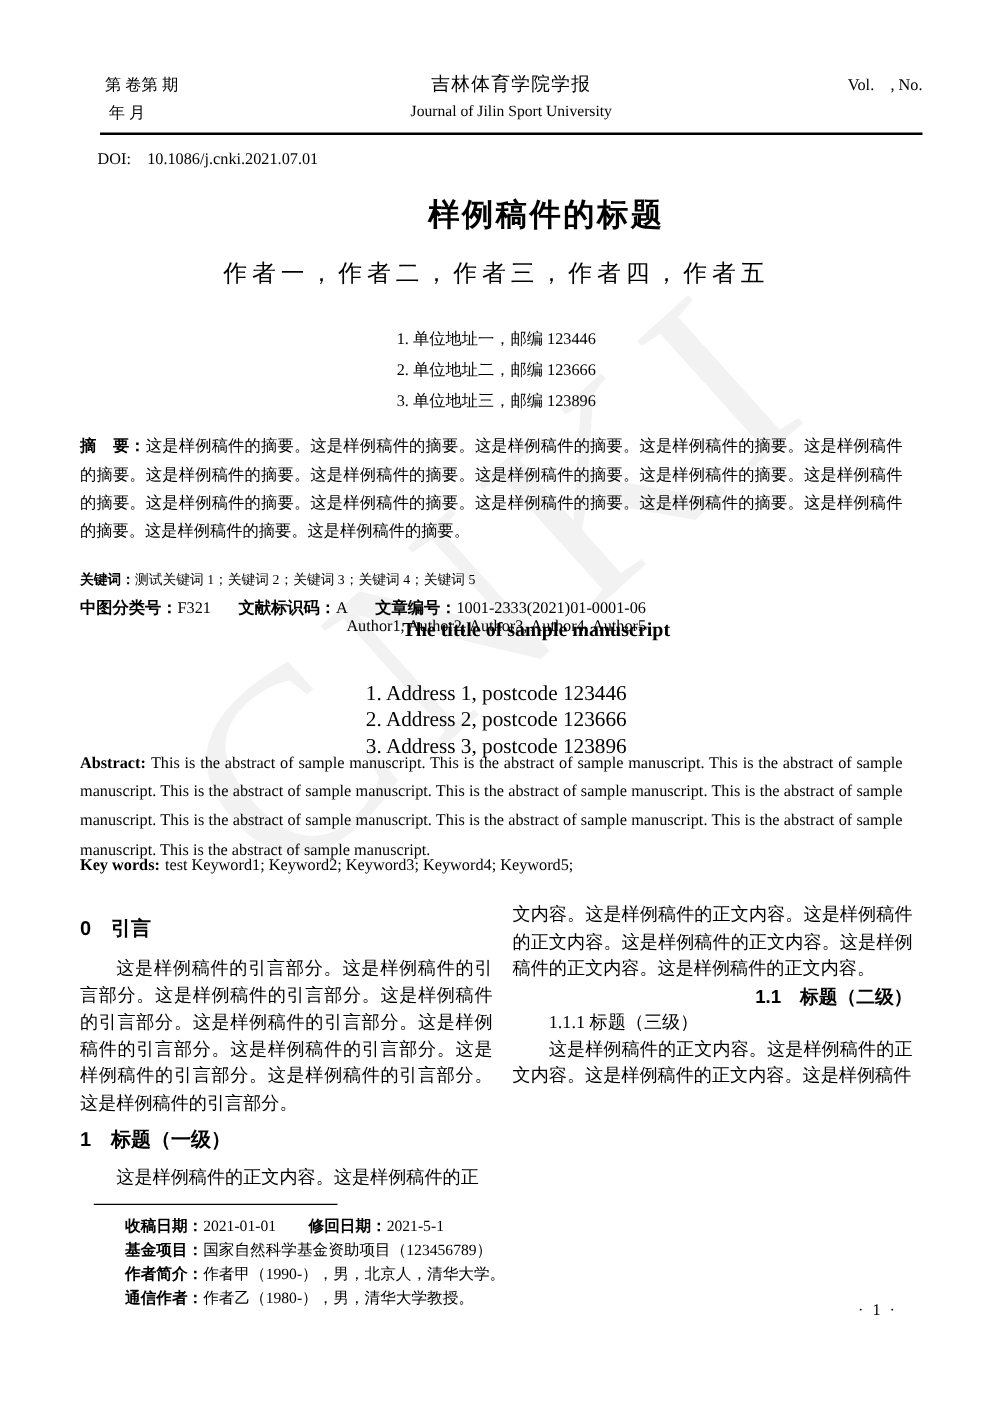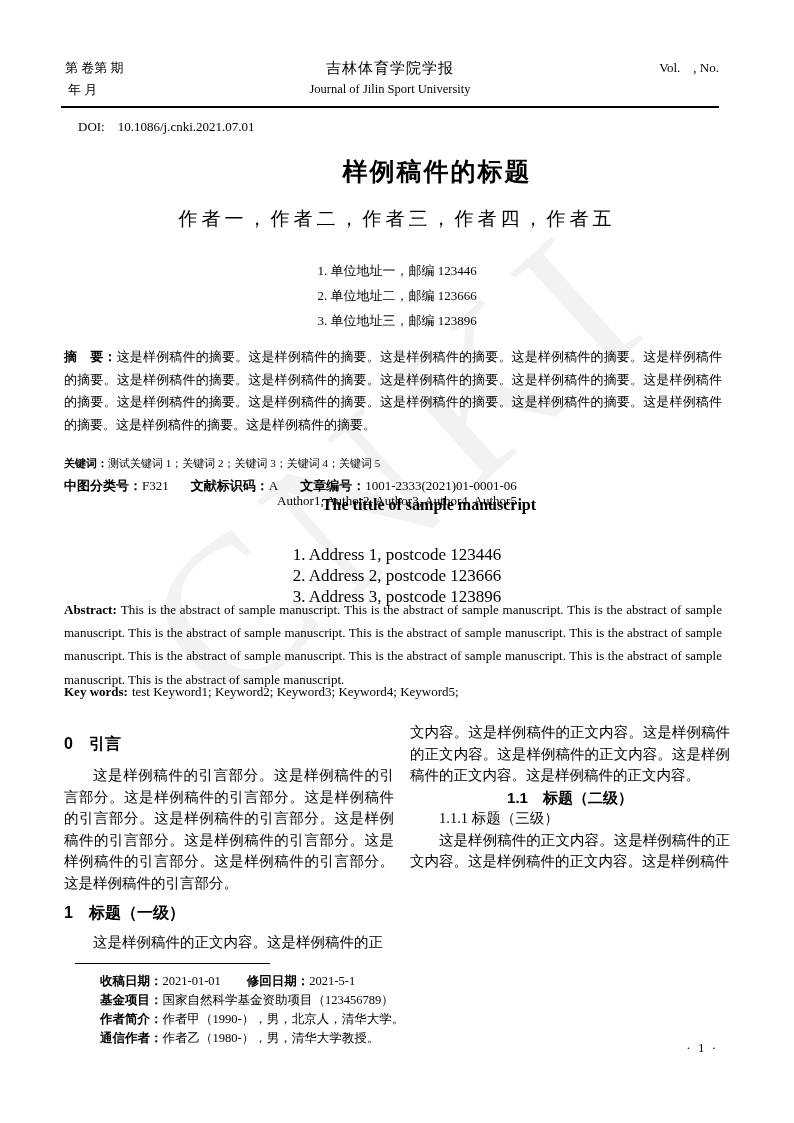--- a/index.html
+++ b/index.html
@@ -19,21 +19,21 @@
     display: flex; align-items: center; justify-content: center;
     font-family: "Liberation Serif", serif;
     font-size: 210px;
     letter-spacing: 18px;
     color: rgba(0,0,0,0.05);
     transform: rotate(-42deg);
     white-space: nowrap;
   }
   .journal-header {
     position: absolute;
-    left: 61px; top: 57px;
+    left: 80px; top: 57px;
     width: 658px;
     display: flex;
     border-bottom: 2.5px solid #000;
     padding-bottom: 5px;
   }
   .jh-left { width: 160px; font-size: 13px; line-height: 22px; }
   .jh-left .l1 { padding-left: 4px; }
   .jh-left .l2 { padding-left: 7px; }
   .jh-center { flex: 1; text-align: center; }
   .jh-cn { font-size: 15px; line-height: 22px; letter-spacing: 1px; }
@@ -83,21 +83,21 @@
   .col-right { width: 320px; }
   .para { margin: 0; text-indent: 29px; }
   .no-indent { text-indent: 0; }
   .h-sec {
     font-family: "Liberation Sans", sans-serif; font-weight: bold;
     font-size: 16px; line-height: 24px; margin: 10px 0 9px; text-align: left;
   }
   .h-sec2 { margin: 7px 0 7px; }
   .h-sub {
     font-family: "Liberation Sans", sans-serif; font-weight: bold;
-    font-size: 15px; line-height: 21.5px; margin: 0; text-align: center;
+    font-size: 15px; line-height: 21.5px; margin: 0; text-align: right;
   }
   .h-sub3 { margin: 0; text-indent: 29px; }
   .footnote { position: absolute; left: 64px; top: 963px; width: 370px; font-size: 12.5px; line-height: 19px; }
   .fn-rule { width: 195px; margin-left: 11px; border-top: 1.5px solid #000; margin-bottom: 8px; }
   .fn-line { padding-left: 36px; }
   .fn-gap { display: inline-block; width: 26px; }
   .page-num { position: absolute; top: 1040px; right: 76px; font-size: 13px; letter-spacing: 2px; }
 </style>
 </head>
 <body>

